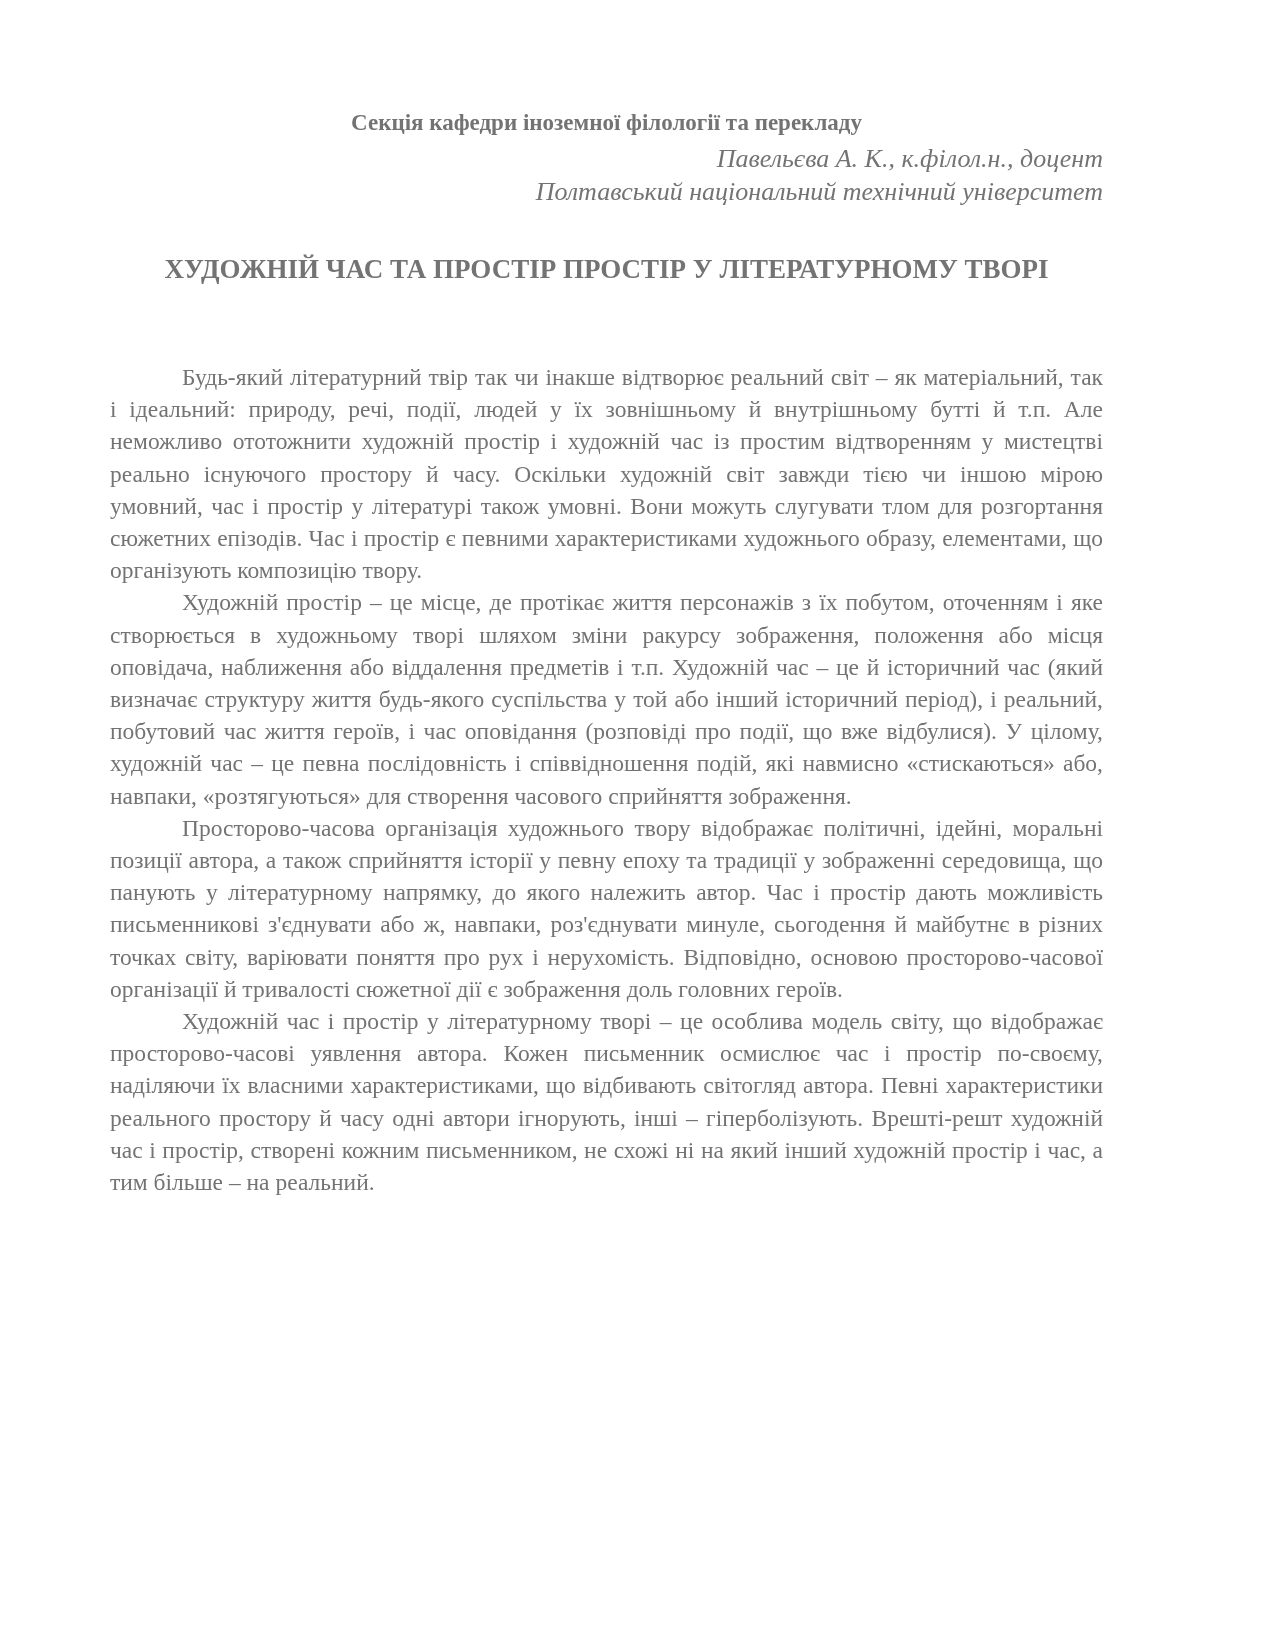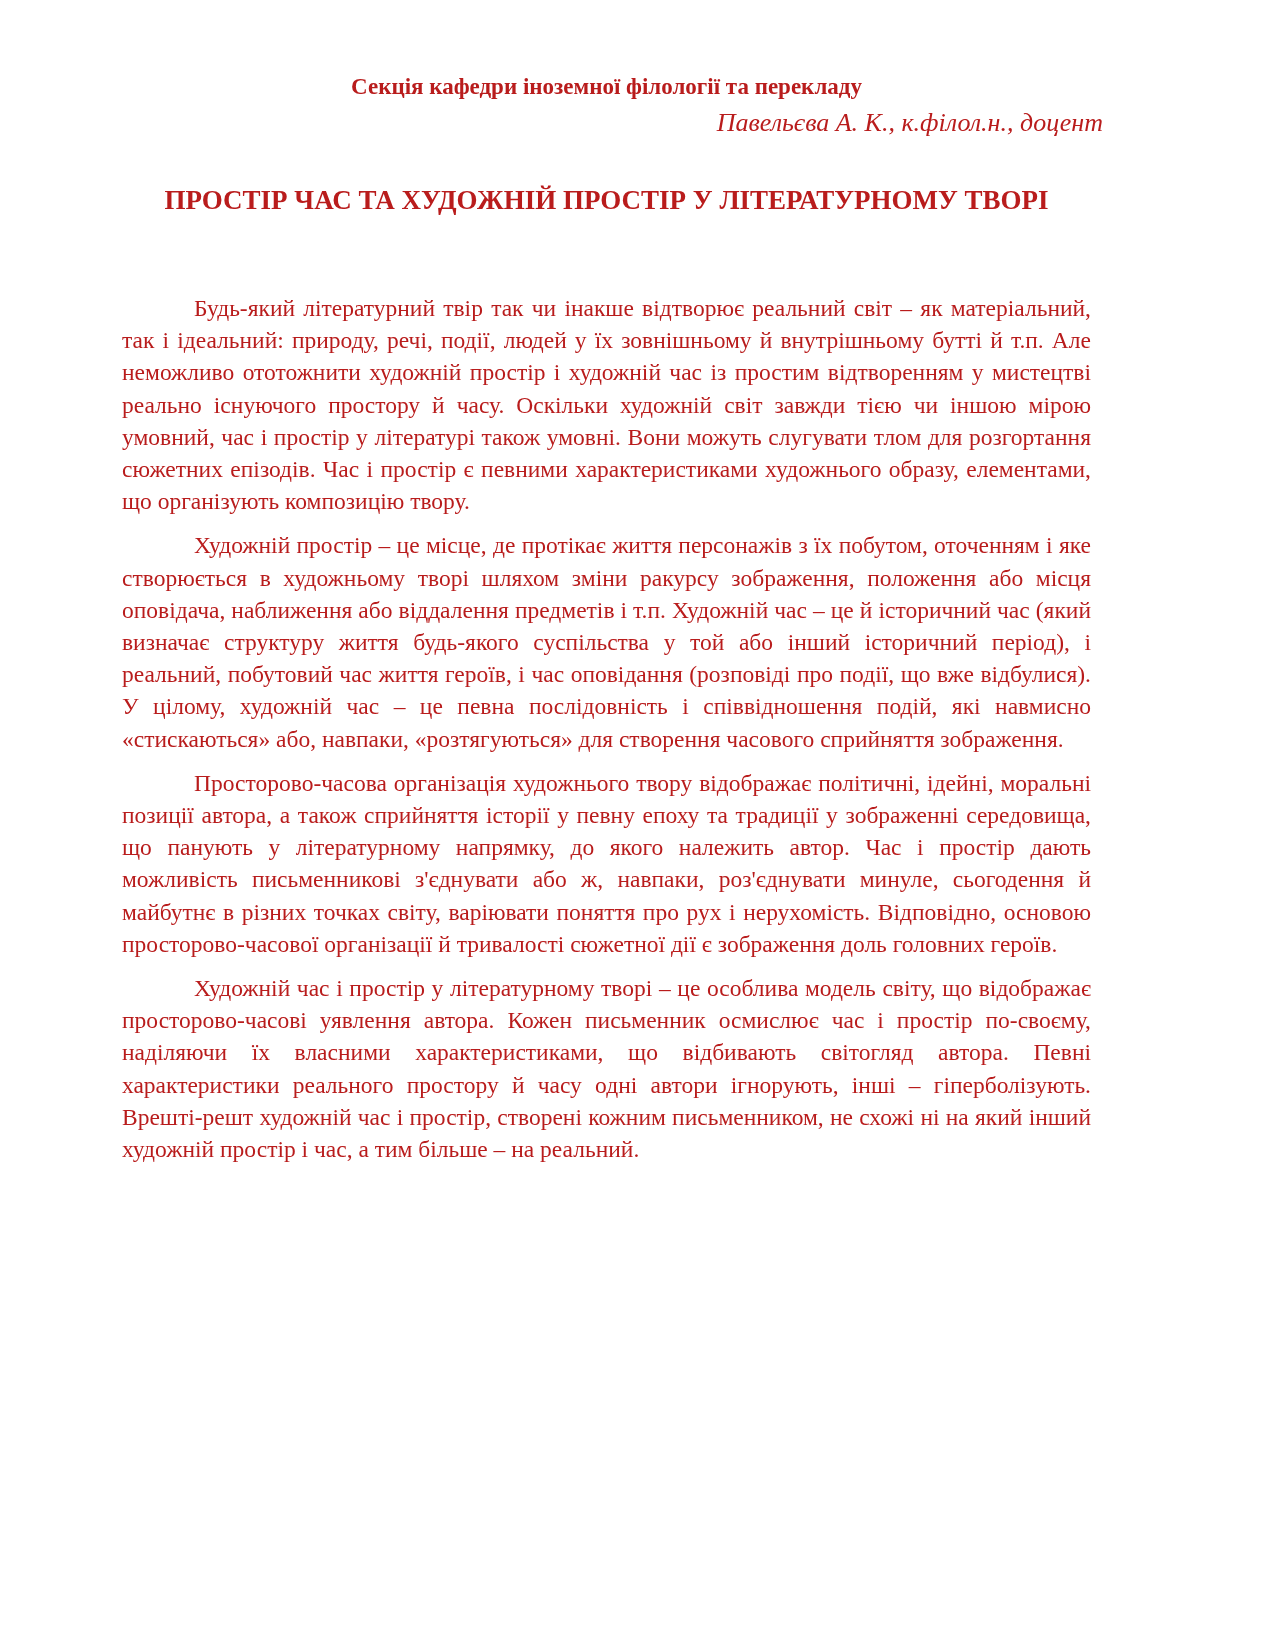--- a/index.html
+++ b/index.html
@@ -7,23 +7,23 @@
     padding: 0;
     background: #e8e8e8;
   }
   .page {
     position: relative;
     width: 1275px;
     height: 1650px;
     margin: 0 auto;
     background: #ffffff;
     box-sizing: border-box;
-    padding: 70px 172px 60px 110px;
+    padding: 106px 172px 60px 110px;
     font-family: "Liberation Serif", "DejaVu Serif", serif;
-    color: #b91c1c;
+    color: #737373;
     overflow: hidden;
   }
   .section-heading {
     text-align: center;
     font-weight: bold;
     font-size: 23px;
     line-height: 33px;
   }
   .udc {
     font-weight: bold;
@@ -45,37 +45,38 @@
     line-height: 35px;
     margin: 44px 0 0 0;
   }
   .body-text {
     margin-top: 74px;
     font-size: 23.5px;
     line-height: 32.2px;
     text-align: justify;
   }
   .body-text p {
-    margin: 12px;
+    margin: 0;
     text-indent: 72px;
   }
 </style>
 </head>
 <body>
 
 <div class="page">
 
   <div class="section-heading">Секція кафедри іноземної філології та перекладу</div>
 
 
   <div class="author-block">
     <div>Павельєва А. К., к.філол.н., доцент</div>
+    <div>Полтавський національний технічний університет</div>
   </div>
 
-  <h1 class="article-title">ПРОСТІР ЧАС ТА ХУДОЖНІЙ ПРОСТІР У ЛІТЕРАТУРНОМУ ТВОРІ</h1>
+  <h1 class="article-title">ХУДОЖНІЙ ЧАС ТА ПРОСТІР ПРОСТІР У ЛІТЕРАТУРНОМУ ТВОРІ</h1>
 
   <div class="body-text">
     <p>Будь-який літературний твір так чи інакше відтворює реальний світ – як матеріальний, так і ідеальний: природу, речі, події, людей у їх зовнішньому й внутрішньому бутті й т.п. Але неможливо ототожнити художній простір і художній час із простим відтворенням у мистецтві реально існуючого простору й часу. Оскільки художній світ завжди тією чи іншою мірою умовний, час і простір у літературі також умовні. Вони можуть слугувати тлом для розгортання сюжетних епізодів. Час і простір є певними характеристиками художнього образу, елементами, що організують композицію твору.</p>
     <p>Художній простір – це місце, де протікає життя персонажів з їх побутом, оточенням і яке створюється в художньому творі шляхом зміни ракурсу зображення, положення або місця оповідача, наближення або віддалення предметів і т.п. Художній час – це й історичний час (який визначає структуру життя будь-якого суспільства у той або інший історичний період), і реальний, побутовий час життя героїв, і час оповідання (розповіді про події, що вже відбулися). У цілому, художній час – це певна послідовність і співвідношення подій, які навмисно «стискаються» або, навпаки, «розтягуються» для створення часового сприйняття зображення.</p>
     <p>Просторово-часова організація художнього твору відображає політичні, ідейні, моральні позиції автора, а також сприйняття історії у певну епоху та традиції у зображенні середовища, що панують у літературному напрямку, до якого належить автор. Час і простір дають можливість письменникові з'єднувати або ж, навпаки, роз'єднувати минуле, сьогодення й майбутнє в різних точках світу, варіювати поняття про рух і нерухомість. Відповідно, основою просторово-часової організації й тривалості сюжетної дії є зображення доль головних героїв.</p>
     <p>Художній час і простір у літературному творі – це особлива модель світу, що відображає просторово-часові уявлення автора. Кожен письменник осмислює час і простір по-своєму, наділяючи їх власними характеристиками, що відбивають світогляд автора. Певні характеристики реального простору й часу одні автори ігнорують, інші – гіперболізують. Врешті-решт художній час і простір, створені кожним письменником, не схожі ні на який інший художній простір і час, а тим більше – на реальний.</p>
   </div>
 
 </div>
 

